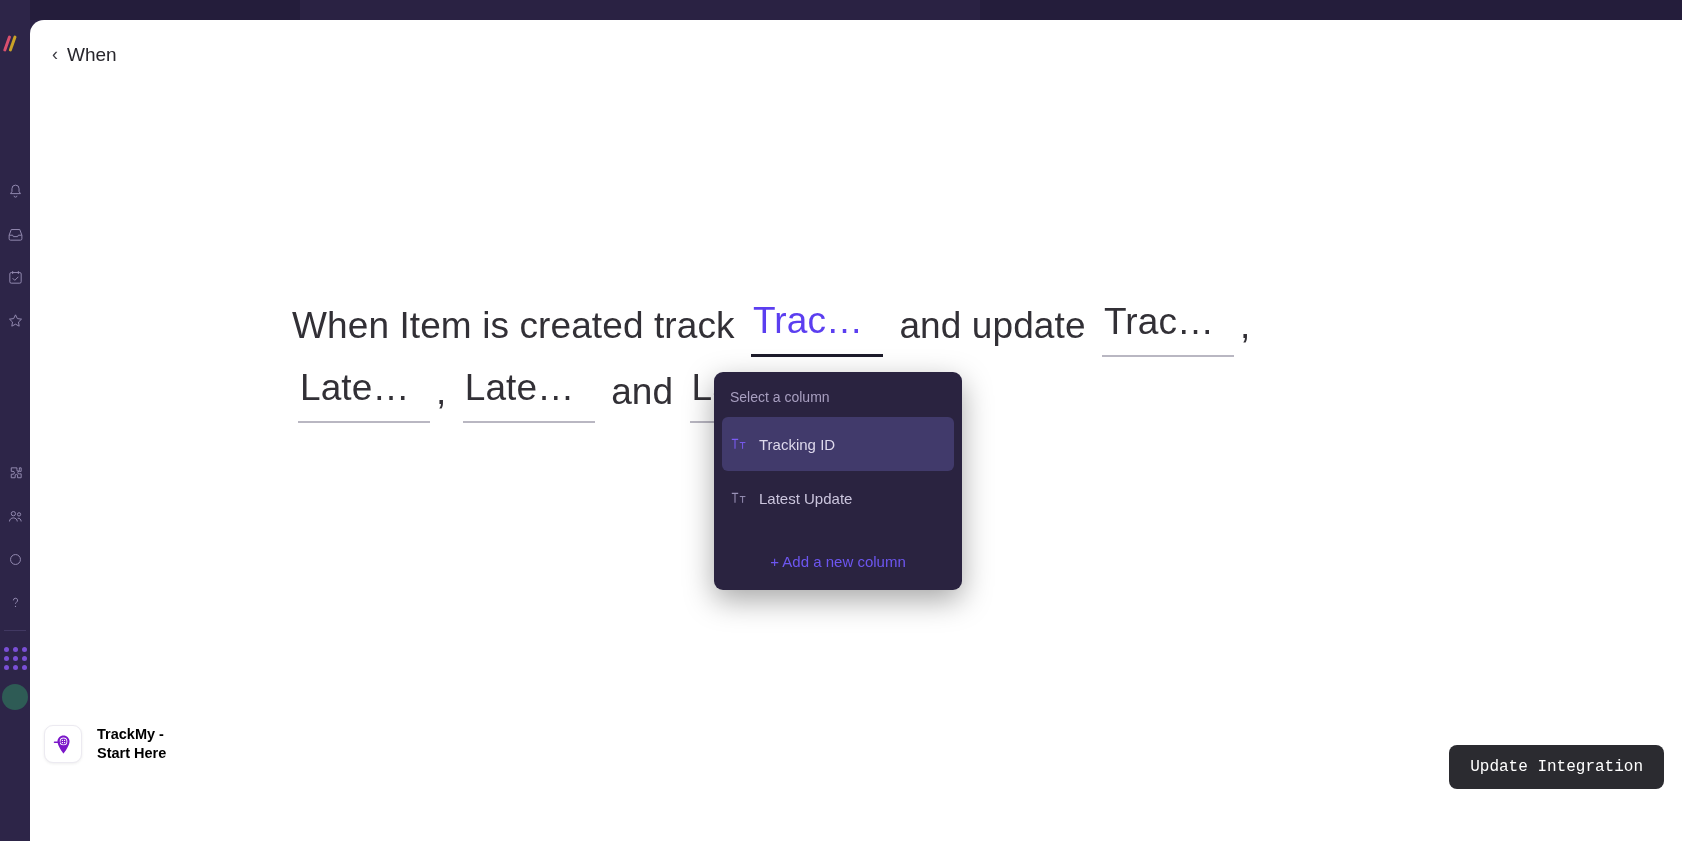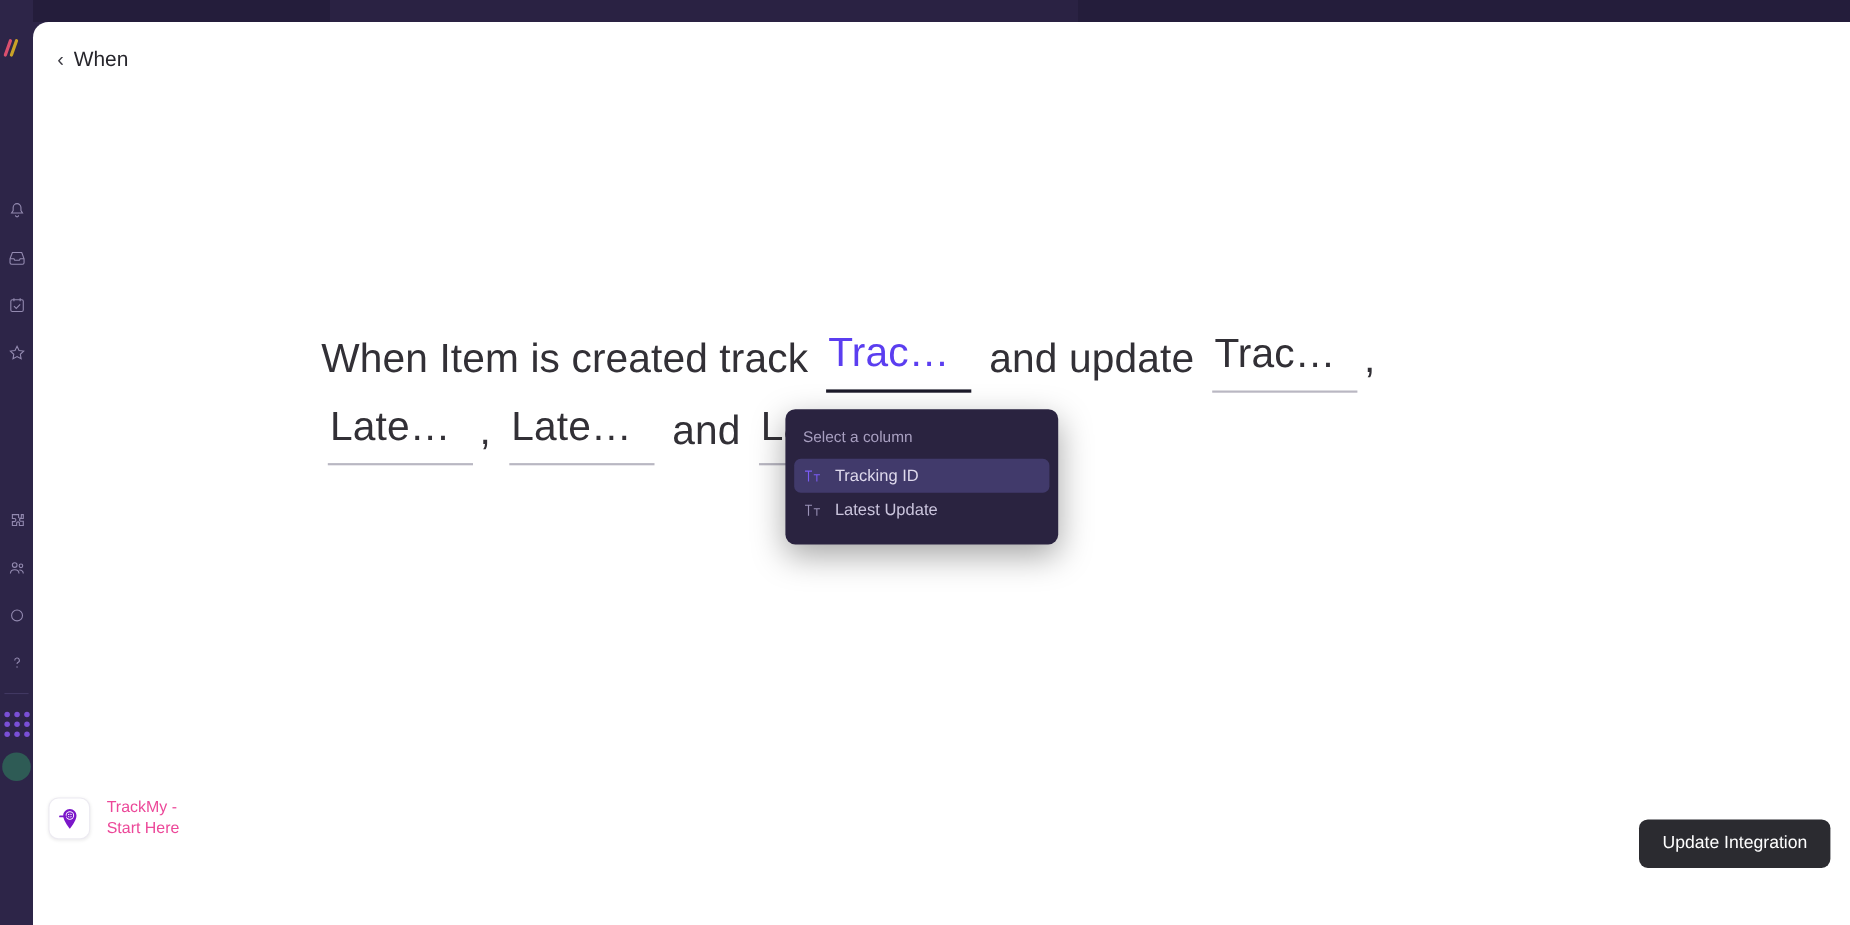--- a/index.html
+++ b/index.html
@@ -93,21 +93,21 @@
     border-radius:9px;
     padding:14px 0 16px 0;
     box-shadow:0 10px 30px rgba(0,0,0,.35);
   }
   #dd-title {
     font-size:14px; color:#a89fc0;
     padding:3px 16px 12px 16px;
   }
   .dd-item {
     display:flex; align-items:center; gap:11px;
-    height:31px; margin:0 8px;
+    height:54px; margin:0 8px;
     padding:0 8px; border-radius:6px;
     font-size:15px; color:#cbc5dd;
     cursor:pointer;
   }
   .dd-item.sel { background:#413a6b; color:#ded9ec; }
   .dd-item .tticon { width:18px; display:flex; justify-content:center; }
   .dd-item .tticon svg { width:16px; height:14px; }
   .dd-item.sel .tticon svg { stroke:#7b5cf5; fill:#7b5cf5; }
   .dd-item .tticon svg { stroke:#9b93b8; fill:#9b93b8; }
   #dd-add {
@@ -121,31 +121,31 @@
     display:flex; align-items:center; gap:15px;
   }
   #brand-icon {
     width:38px; height:38px; border-radius:9px;
     background:#ffffff; border:1px solid #eceaf1;
     display:flex; align-items:center; justify-content:center;
     box-shadow:0 1px 3px rgba(0,0,0,.07);
   }
   #brand-icon svg { width:23px; height:23px; }
   #brand-text {
-    font-size:14.5px; font-weight:400; color:#ec4899;
+    font-size:14.5px; font-weight:700; color:#000000;
     line-height:19px; white-space:pre-line;
   }
 
   
   #update-btn {
     position:absolute; right:18px; bottom:52px;
     background:#2b2b30; color:#ffffff;
     font-size:16px; border:none; border-radius:8px;
     padding:13px 21px; cursor:pointer;
-    font-family:Liberation Sans, sans-serif;
+    font-family:Liberation Mono, monospace;
     margin-top:40px;
   }
 </style>
 </head>
 <body>
 
 <div id="app-bg">
   <div id="topbar-strip"></div>
   <div id="topbar-accent"></div>
 </div>
@@ -250,20 +250,21 @@
         <div class="dd-item">
           <span class="tticon">
             <svg viewBox="0 0 20 16" aria-hidden="true">
               <path d="M1 2.2h8M5 2.2V14" stroke-width="1.3" fill="none"></path>
               <path d="M11 6.2h7M14.5 6.2V14" stroke-width="1.2" fill="none"></path>
             </svg>
           </span>
           <span>Latest Update</span>
         </div>
       </div>
+    <div id="dd-add">+ Add a new column</div>
   </div>
 
   <div id="brand">
     <div id="brand-icon">
       <svg viewBox="0 0 24 24" aria-hidden="true">
         <path d="M12 2.6c-3.5 0-6.3 2.8-6.3 6.3 0 4.7 6.3 12.5 6.3 12.5s6.3-7.8 6.3-12.5c0-3.5-2.8-6.3-6.3-6.3z" fill="#7b17c9"></path>
         <circle cx="12" cy="8.8" r="4" fill="#ffffff"></circle>
         <circle cx="12" cy="8.8" r="2.6" fill="none" stroke="#7b17c9" stroke-width="1.1"></circle>
         <path d="M12 6.2v5.2M9.4 8.8h5.2" stroke="#7b17c9" stroke-width="1.1"></path>
         <path d="M2.6 9.6h5.6" stroke="#7b17c9" stroke-width="1.6" stroke-linecap="round"></path>

